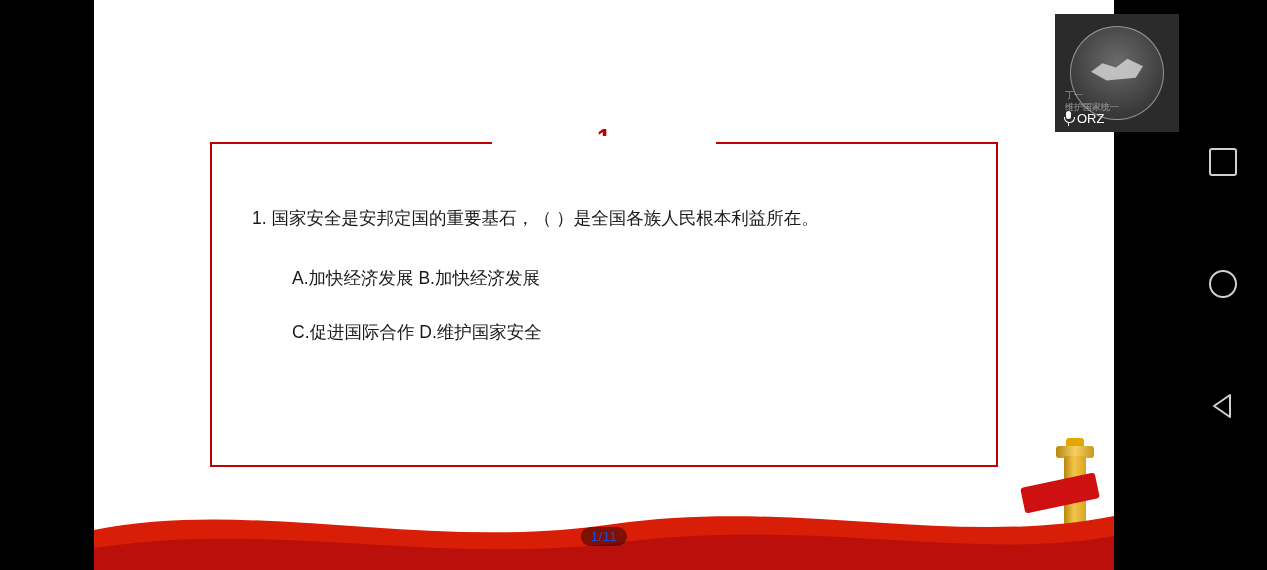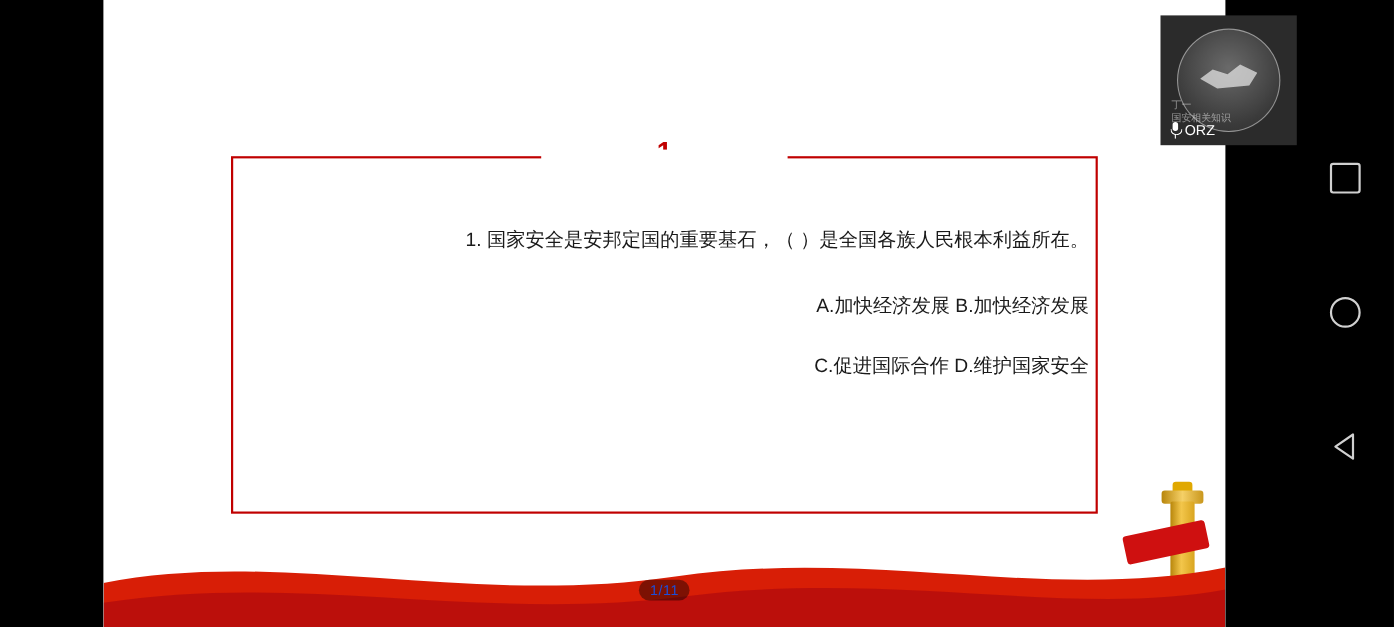--- a/index.html
+++ b/index.html
@@ -83,21 +83,20 @@
   }
   .q-content {
     position: absolute;
     left: 116px;
     top: 142px;
     width: 808px;
     height: 325px;
     box-sizing: border-box;
     padding: 62px 28px 0 42px;
     color: #1a1a1a;
-    text-align: right;
   }
   .q-stem {
     font-size: 17.5px;
     line-height: 1.6;
     margin: 0 0 32px 0;
     white-space: nowrap;
   }
   .q-option {
     font-size: 17.5px;
     line-height: 1.6;
@@ -330,21 +329,21 @@
     </div>
 
     <div class="page-indicator">1/11</div>
   </div>
 
   <div class="pip">
     <div class="pip-ring"></div>
     <div class="pip-figure"></div>
     <div class="pip-watermark">
       <div>丁一</div>
-      <div>国安相关知识</div>
+      <div>维护国家统一</div>
     </div>
     <div class="pip-label">
       <span class="mic-icon">
         <span class="body"></span>
           <span class="arc"></span>
           <span class="stand"></span>
       </span>
       <span>ORZ</span>
     </div>
   </div>

